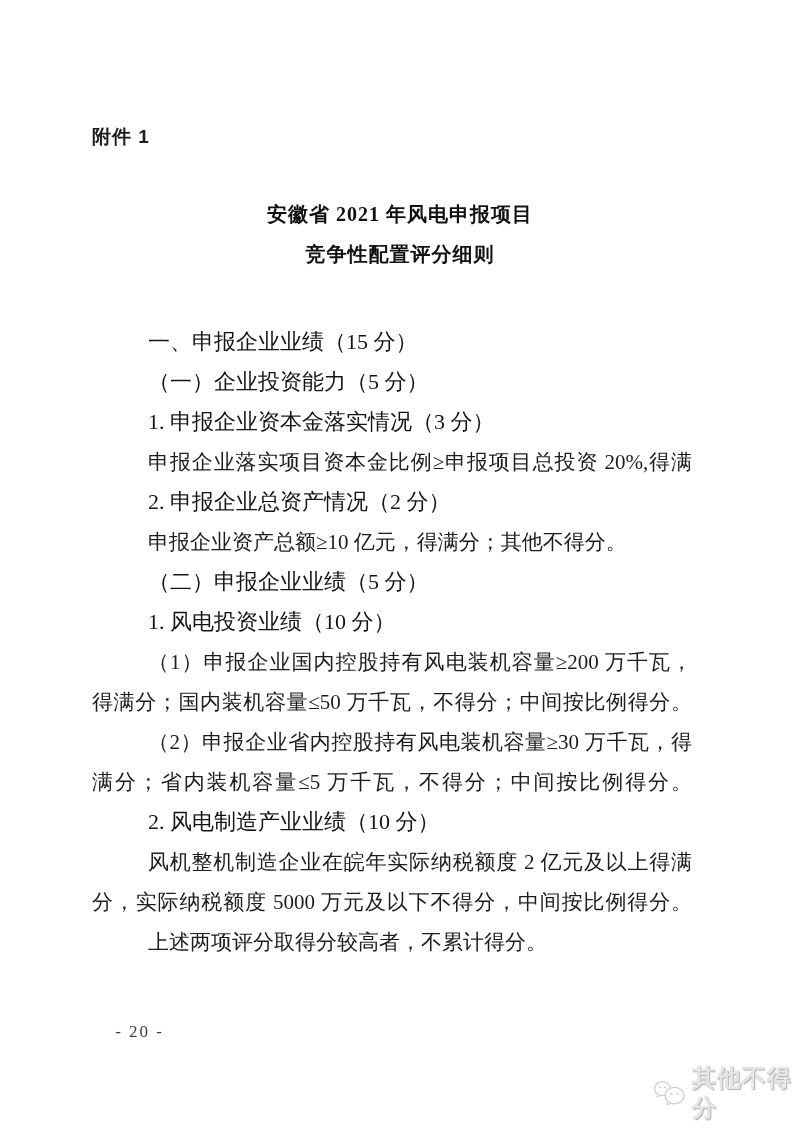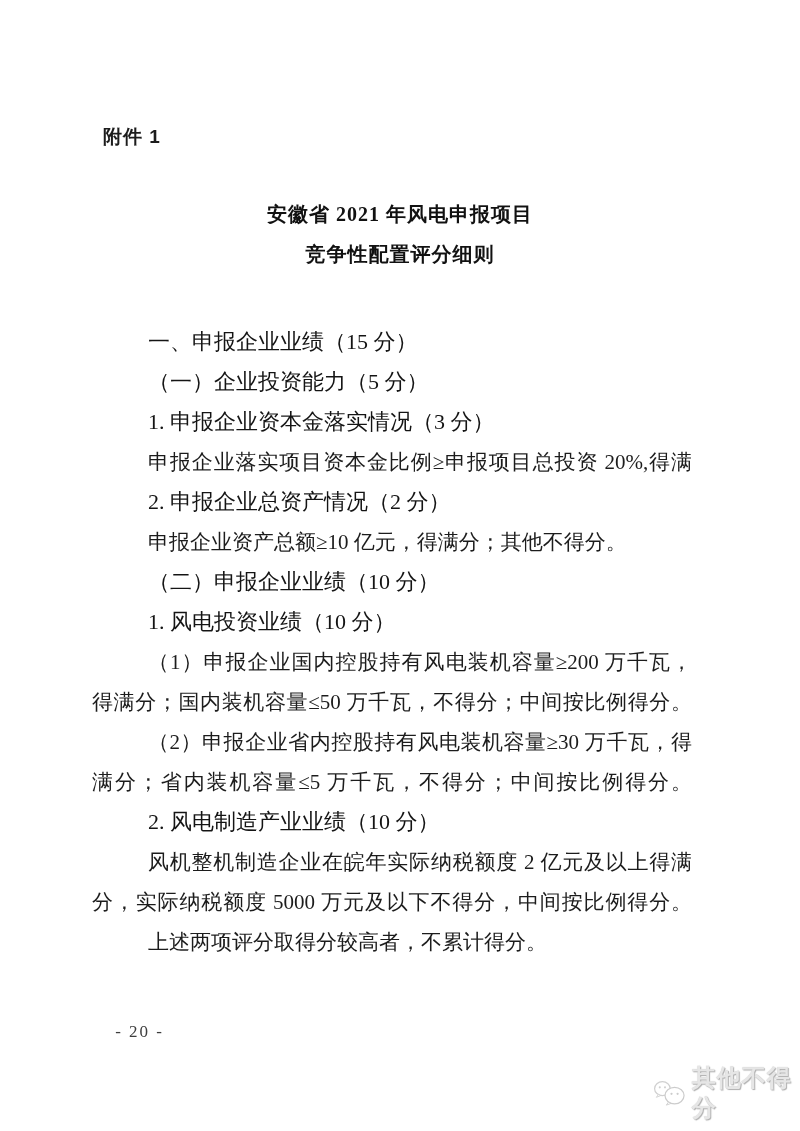--- a/index.html
+++ b/index.html
@@ -4,21 +4,21 @@
 <style>
   html,body{margin:0;padding:0;background:#888;}
   .page{
     position:relative;
     width:800px;height:1131px;
     background:#ffffff;
     overflow:hidden;
     font-family:"Liberation Serif", serif;
   }
   .attachment-label{
-    position:absolute;left:103px;top:124px;
+    position:absolute;left:92px;top:124px;
     font-family:"Liberation Sans", sans-serif;
     font-weight:600;font-size:19px;color:#1c1c1c;
     letter-spacing:1px;
     text-align:center;
   }
   .title-block{
     position:absolute;left:0;top:194px;width:800px;
     text-align:center;
   }
   .title-line{
@@ -66,21 +66,21 @@
     <div class="title-line">竞争性配置评分细则</div>
   </div>
 
   <div class="doc-body">
       <div class="line bold indent">一、申报企业业绩（15 分）</div>
       <div class="line bold indent">（一）企业投资能力（5 分）</div>
       <div class="line bold indent">1. 申报企业资本金落实情况（3 分）</div>
       <div class="line indent fill">申报企业落实项目资本金比例≥申报项目总投资 20%,得满</div>
       <div class="line bold indent">2. 申报企业总资产情况（2 分）</div>
       <div class="line indent">申报企业资产总额≥10 亿元，得满分；其他不得分。</div>
-      <div class="line bold indent">（二）申报企业业绩（10 分）</div>
+      <div class="line bold indent">（二）申报企业业绩（5 分）</div>
       <div class="line bold indent">1. 风电投资业绩（10 分）</div>
       <div class="line indent fill">（1）申报企业国内控股持有风电装机容量≥200 万千瓦，</div>
       <div class="line fill">得满分；国内装机容量≤50 万千瓦，不得分；中间按比例得分。</div>
       <div class="line indent fill">（2）申报企业省内控股持有风电装机容量≥30 万千瓦，得</div>
       <div class="line fill">满分；省内装机容量≤5 万千瓦，不得分；中间按比例得分。</div>
       <div class="line bold indent">2. 风电制造产业业绩（10 分）</div>
       <div class="line indent fill">风机整机制造企业在皖年实际纳税额度 2 亿元及以上得满</div>
       <div class="line fill">分，实际纳税额度 5000 万元及以下不得分，中间按比例得分。</div>
       <div class="line indent">上述两项评分取得分较高者，不累计得分。</div>
     </div>

